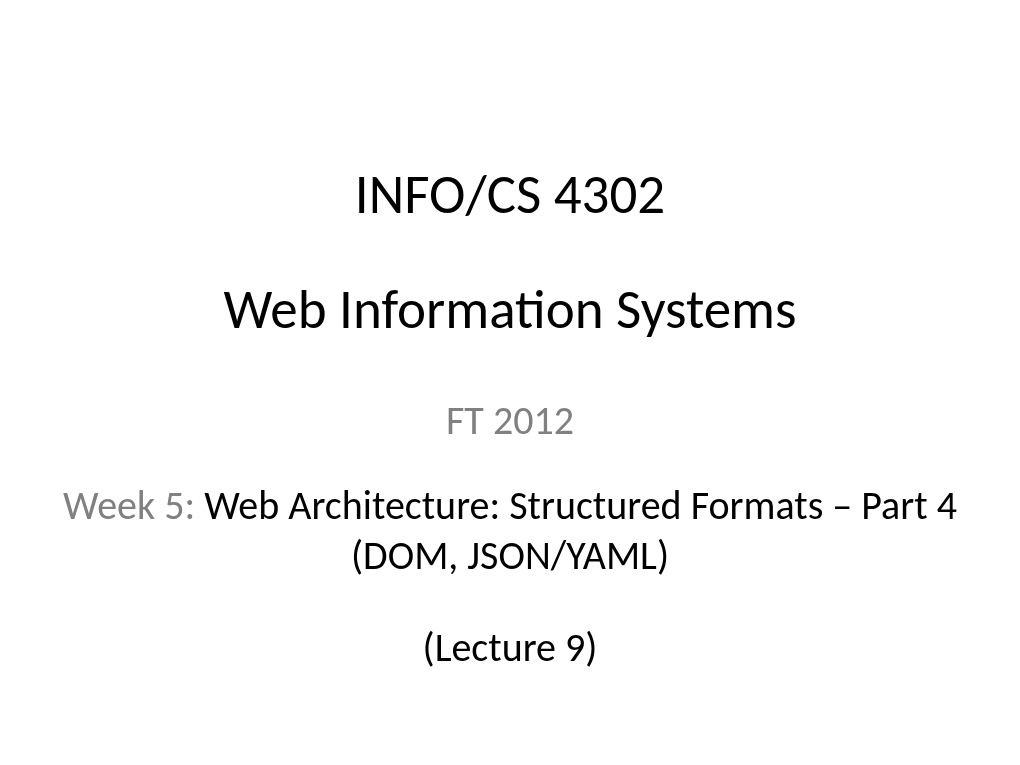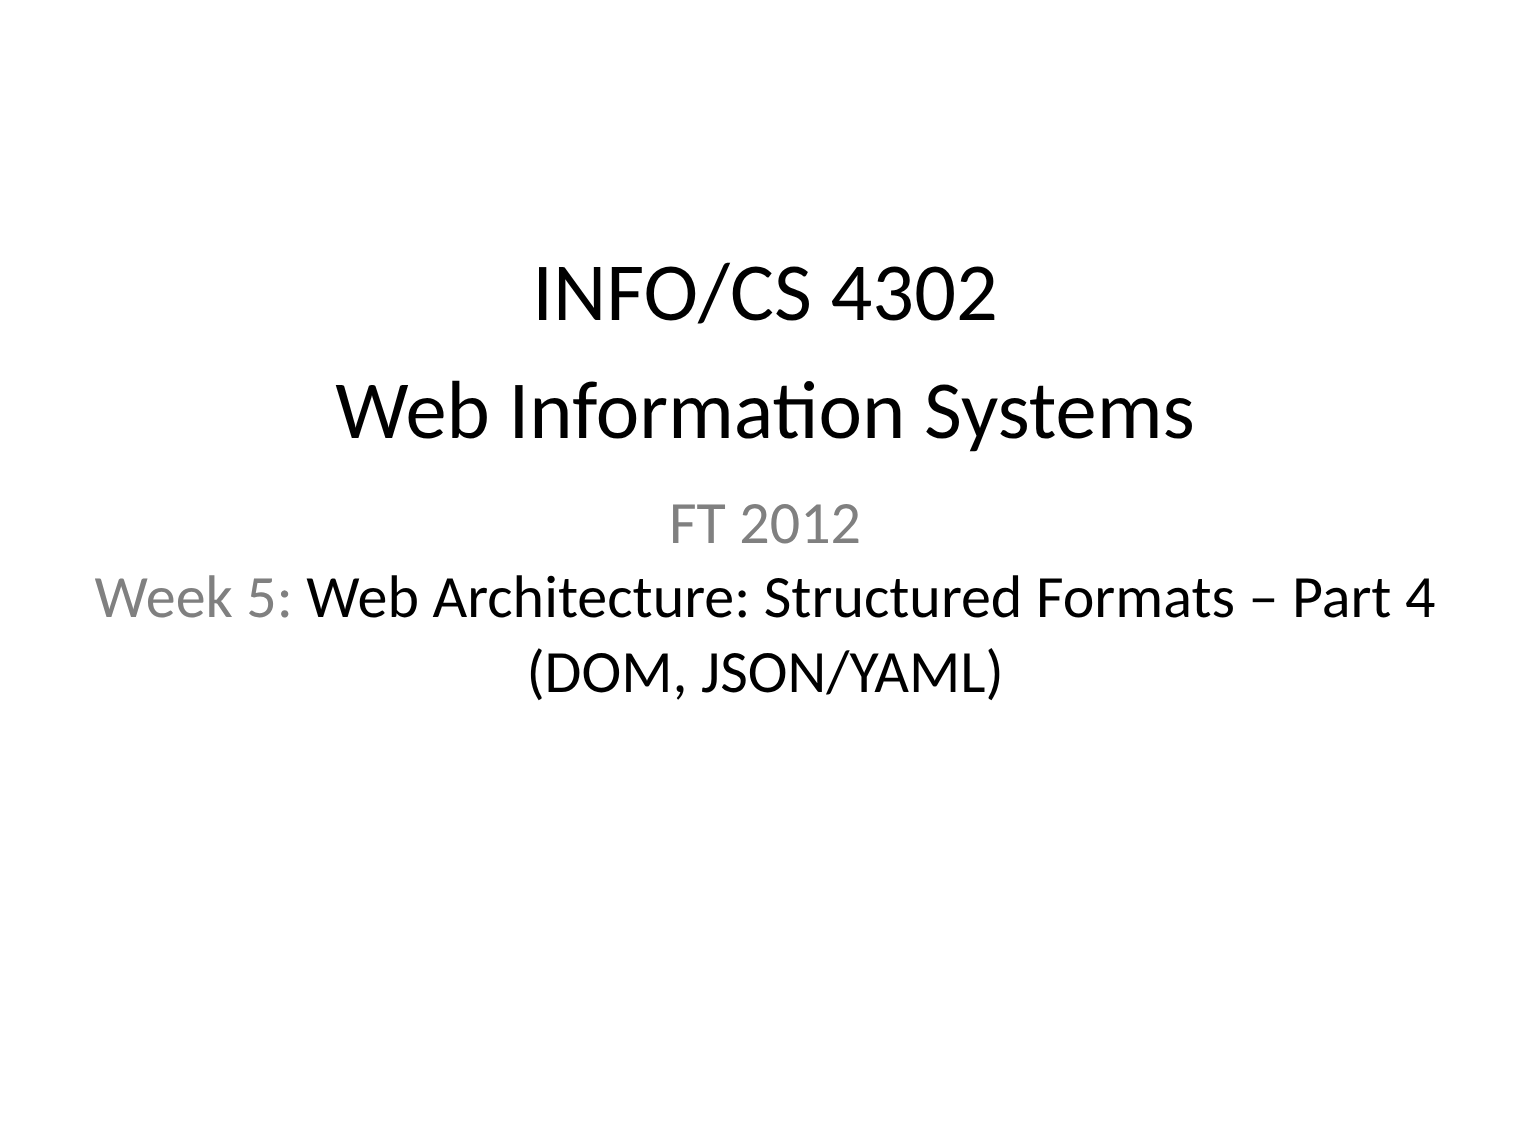--- a/index.html
+++ b/index.html
@@ -1,18 +1,19 @@
 <!DOCTYPE html>
 <html><head>
   <meta charset="utf-8">
   <style>
     * {
       margin: 0;
       padding: 0;
       box-sizing: border-box;
+      gap: 36px;
     }
     body {
       width: 1020px;
       height: 765px;
       background: #ffffff;
       font-family: Calibri, "Segoe UI", Arial, sans-serif;
       color: #000000;
       overflow: hidden;
     }
     .slide {
@@ -70,13 +71,14 @@
 </head>
 <body>
 
 <div class="slide">
   <div class="course-code">INFO/CS 4302</div>
   <div class="course-title">Web Information Systems</div>
   <div class="term">FT 2012</div>
   <div class="topic-line">
     <span class="week-label">Week 5: </span><span>Web Architecture: Structured Formats – Part 4 (DOM, JSON/YAML)</span>
   </div>
+  <div class="lecture-number">(Lecture 9)</div>
 </div>
 
 </body></html>

